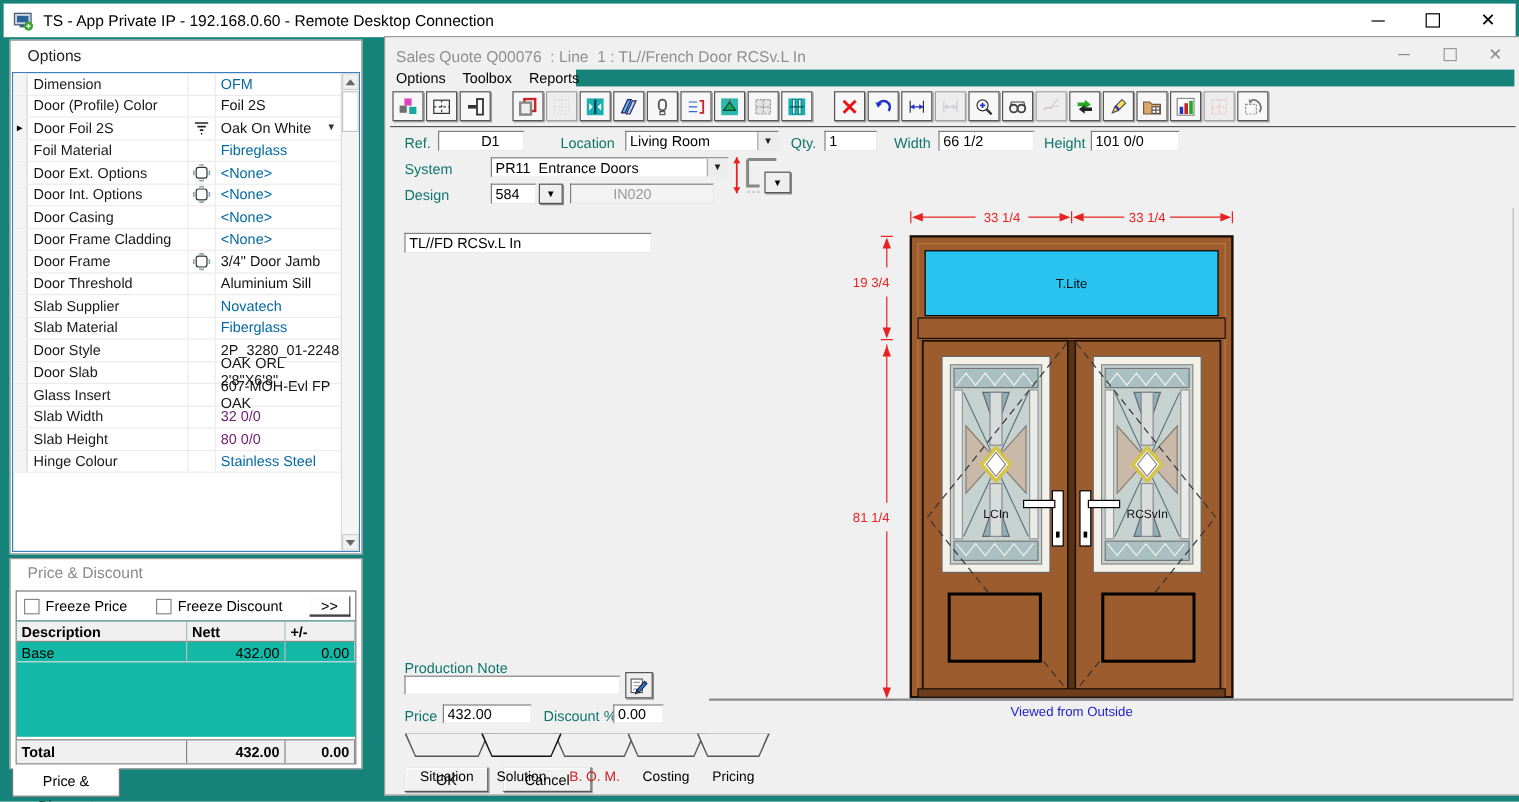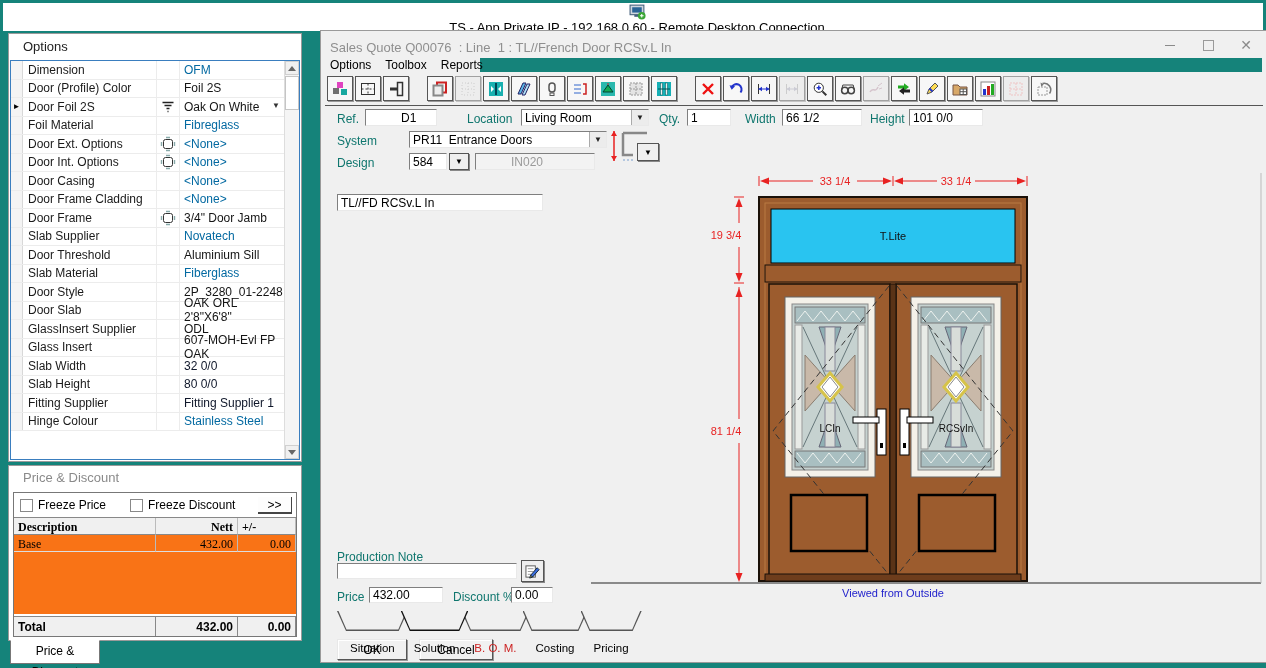--- a/index.html
+++ b/index.html
@@ -3,21 +3,21 @@
 <meta charset="utf-8">
 <style>
   html,body{margin:0;padding:0;}
   body{
     width:1266px;height:668px;position:relative;overflow:hidden;
     background:#15837a;font-family:"Liberation Sans",sans-serif;
     -webkit-font-smoothing:antialiased;
   }
   
   .titlebar{position:absolute;left:3px;top:3px;right:3px;height:28px;background:#fff;
-    display:flex;align-items:center;flex-direction:column;}
+    display:flex;align-items:center;}
   .title-text{margin-left:8px;font-size:13px;color:#000;}
   .win-controls{margin-left:auto;display:flex;height:100%;}
   .win-btn{width:46px;height:100%;display:flex;align-items:center;justify-content:center;color:#000;}
   .glyph-min{display:block;width:11px;border-top:1px solid #000;}
   .glyph-max{display:block;width:10px;height:10px;border:1px solid #000;}
   .glyph-close{font-size:15px;line-height:1;}
   .rdp-icon{margin-left:8px;display:flex;}
 
   
   .options-panel{position:absolute;left:8px;top:33px;width:294px;height:429px;background:#fff;
@@ -26,41 +26,41 @@
   .ogrid{position:absolute;left:1px;right:1px;top:26px;bottom:1px;border:1px solid #3a7ebf;
     overflow:hidden;background:#fff;}
   .ogrid-rows{position:absolute;left:0;top:0;right:14px;bottom:0;}
   .grow{display:flex;height:18.5px;box-sizing:border-box;border-bottom:1px solid #ececec;}
   .gc{box-sizing:border-box;border-right:1px solid #ececec;font-size:12px;display:flex;align-items:center;}
   .gut{width:12px;background:#f4f4f4;border-right:1px solid #d8d8d8;font-size:8px;color:#000;
     justify-content:center;}
   .lab{width:134px;padding-left:5px;color:#1a1a1a;}
   .ico{width:23px;justify-content:center;}
   .val{flex:1;padding-left:4px;position:relative;}
-  .val.purple{color:#0369a1}.val.black{color:#141414}.val.red{color:#0f172a}
+  .val.purple{color:#0369a1}.val.black{color:#141414}.val.red{color:#701a75}
   .ddar{position:absolute;right:4px;top:3px;font-size:8px;color:#333;}
   .cbx{display:inline-block;width:11px;height:11px;border:1px solid #888;background:#fff;}
   .vscroll{position:absolute;right:0;top:0;bottom:0;width:14px;background:#f5f5f5;border-left:1px solid #ddd;}
   .sarr{position:absolute;left:0;right:0;height:14px;background:#f0f0f0;border:1px solid #d0d0d0;
     box-sizing:border-box;display:flex;align-items:center;justify-content:center;}
   .sarr.up{top:0}.sarr.down{bottom:0}
   .tri-up{width:0;height:0;border-left:4px solid transparent;border-right:4px solid transparent;border-bottom:5px solid #666;}
   .tri-down{width:0;height:0;border-left:4px solid transparent;border-right:4px solid transparent;border-top:5px solid #666;}
   .sthumb{position:absolute;left:0;right:0;top:15px;height:34px;background:#fff;border:1px solid #c5c5c5;box-sizing:border-box;}
 
   .price-panel{position:absolute;left:8px;top:465px;width:294px;height:176px;background:#fff;
     border:1px solid #9a9a9a;box-sizing:border-box;}
   .price-title{height:24px;line-height:24px;padding-left:14px;font-size:13px;color:#8a8a8a;}
   .price-inner{position:absolute;left:4px;right:4px;top:26px;bottom:3px;border:1px solid #777;}
   .freeze-row{height:24px;display:flex;align-items:center;font-size:12px;color:#000;padding-left:6px;}
   .freeze-row .cbx{margin-right:5px;}
   .freeze-gap{width:24px;}
   .more-btn{margin-left:auto;margin-right:4px;width:34px;height:17px;font-size:12px;background:#fdfdfd;
     border:none;border-bottom:2px solid #444;border-right:1px solid #444;cursor:default;}
-  .ptable{position:absolute;left:0;right:0;top:24px;bottom:22px;border-top:1px solid #888;background:#f97316;font-family:Liberation Serif, serif;}
+  .ptable{position:absolute;left:0;right:0;top:24px;bottom:22px;border-top:1px solid #888;background:#14b8a6;}
   .prow{display:flex;font-size:12px;}
   .phead .pcell{background:#f0f0f0;font-weight:bold;border-bottom:1px solid #888;}
   .pcell{box-sizing:border-box;border-right:1px solid #bbb;padding:2px 4px;height:17px;}
   .pc-desc{width:142px;}.pc-nett{width:82px;text-align:right;}.pc-pm{flex:1;text-align:right;}
   .pdata .pcell{border-bottom:1px solid #ddd;}
   .ptotal{position:absolute;left:0;right:0;bottom:0;display:flex;font-size:12px;font-weight:bold;
     border-top:1px solid #888;background:#f0f0f0;}
   .ptotal .pcell{border-right:1px solid #888;height:19px;padding-top:3px;}
   .price-tab{position:absolute;left:10px;top:640px;width:88px;height:22px;background:#fff;
     border:1px solid #777;border-top:1px solid #fff;font-size:12px;text-align:center;line-height:21px;color:#000;}
@@ -219,77 +219,65 @@
           <div class="gc ico">
             <svg width="16" height="16" viewBox="0 0 16 16">
               <rect x="3.5" y="3.5" width="9" height="9" rx="2" fill="none" stroke="#333"></rect>
               <path d="M1.5 6v4M14.5 6v4M6 1.5h4M6 14.5h4" stroke="#8aa" stroke-width="1.4"></path>
             </svg>
           </div>
           <div class="gc val black">3/4" Door Jamb</div>
         </div>
         <div class="grow">
           <div class="gc gut"></div>
+          <div class="gc lab">Door Threshold</div>
+          <div class="gc ico"></div>
+          <div class="gc val black">Aluminium Sill</div>
+        </div>
+        <div class="grow">
+          <div class="gc gut"></div>
           <div class="gc lab">Slab Supplier</div>
           <div class="gc ico"></div>
           <div class="gc val purple">Novatech</div>
         </div>
         <div class="grow">
           <div class="gc gut"></div>
-          <div class="gc lab">Door Threshold</div>
-          <div class="gc ico"></div>
-          <div class="gc val black">Aluminium Sill</div>
-        </div>
-        <div class="grow">
-          <div class="gc gut"></div>
           <div class="gc lab">Slab Material</div>
           <div class="gc ico"></div>
           <div class="gc val purple">Fiberglass</div>
         </div>
         <div class="grow">
           <div class="gc gut"></div>
           <div class="gc lab">Door Style</div>
           <div class="gc ico"></div>
           <div class="gc val black">2P_3280_01-2248</div>
         </div>
         <div class="grow">
           <div class="gc gut"></div>
           <div class="gc lab">Door Slab</div>
           <div class="gc ico"></div>
           <div class="gc val black">OAK ORL 2'8"X6'8"</div>
         </div>
         <div class="grow">
           <div class="gc gut"></div>
-          <div class="gc lab">GlassInsert Supplier</div>
-          <div class="gc ico"></div>
-          <div class="gc val black">ODL</div>
-        </div>
-        <div class="grow">
-          <div class="gc gut"></div>
           <div class="gc lab">Glass Insert</div>
           <div class="gc ico"></div>
           <div class="gc val black">607-MOH-Evl FP OAK</div>
         </div>
         <div class="grow">
           <div class="gc gut"></div>
           <div class="gc lab">Slab Width</div>
           <div class="gc ico"></div>
           <div class="gc val red">32 0/0</div>
         </div>
         <div class="grow">
           <div class="gc gut"></div>
           <div class="gc lab">Slab Height</div>
           <div class="gc ico"></div>
           <div class="gc val red">80 0/0</div>
-        </div>
-        <div class="grow">
-          <div class="gc gut"></div>
-          <div class="gc lab">Fitting Supplier</div>
-          <div class="gc ico"></div>
-          <div class="gc val red">Fitting Supplier 1</div>
         </div>
         <div class="grow">
           <div class="gc gut"></div>
           <div class="gc lab">Hinge Colour</div>
           <div class="gc ico"></div>
           <div class="gc val purple">Stainless Steel</div>
         </div>
       </div>
     <div class="vscroll">
       <div class="sarr up">
@@ -310,21 +298,21 @@
       <span class="cbx"></span>
       <span>Freeze Price</span>
       <span class="freeze-gap"></span>
       <span class="cbx"></span>
       <span>Freeze Discount</span>
       <button class="more-btn">&gt;&gt;</button>
     </div>
     <div class="ptable">
       <div class="prow phead">
         <span class="pcell pc-desc">Description</span>
-        <span class="pcell pc-nett" style="text-align:right">Nett</span>
+        <span class="pcell pc-nett" style="text-align:left">Nett</span>
         <span class="pcell pc-pm" style="text-align:left">+/-</span>
       </div>
       <div>
           <div class="prow pdata">
             <span class="pcell pc-desc">Base</span>
             <span class="pcell pc-nett">432.00</span>
             <span class="pcell pc-pm">0.00</span>
           </div>
         </div>
     </div>

